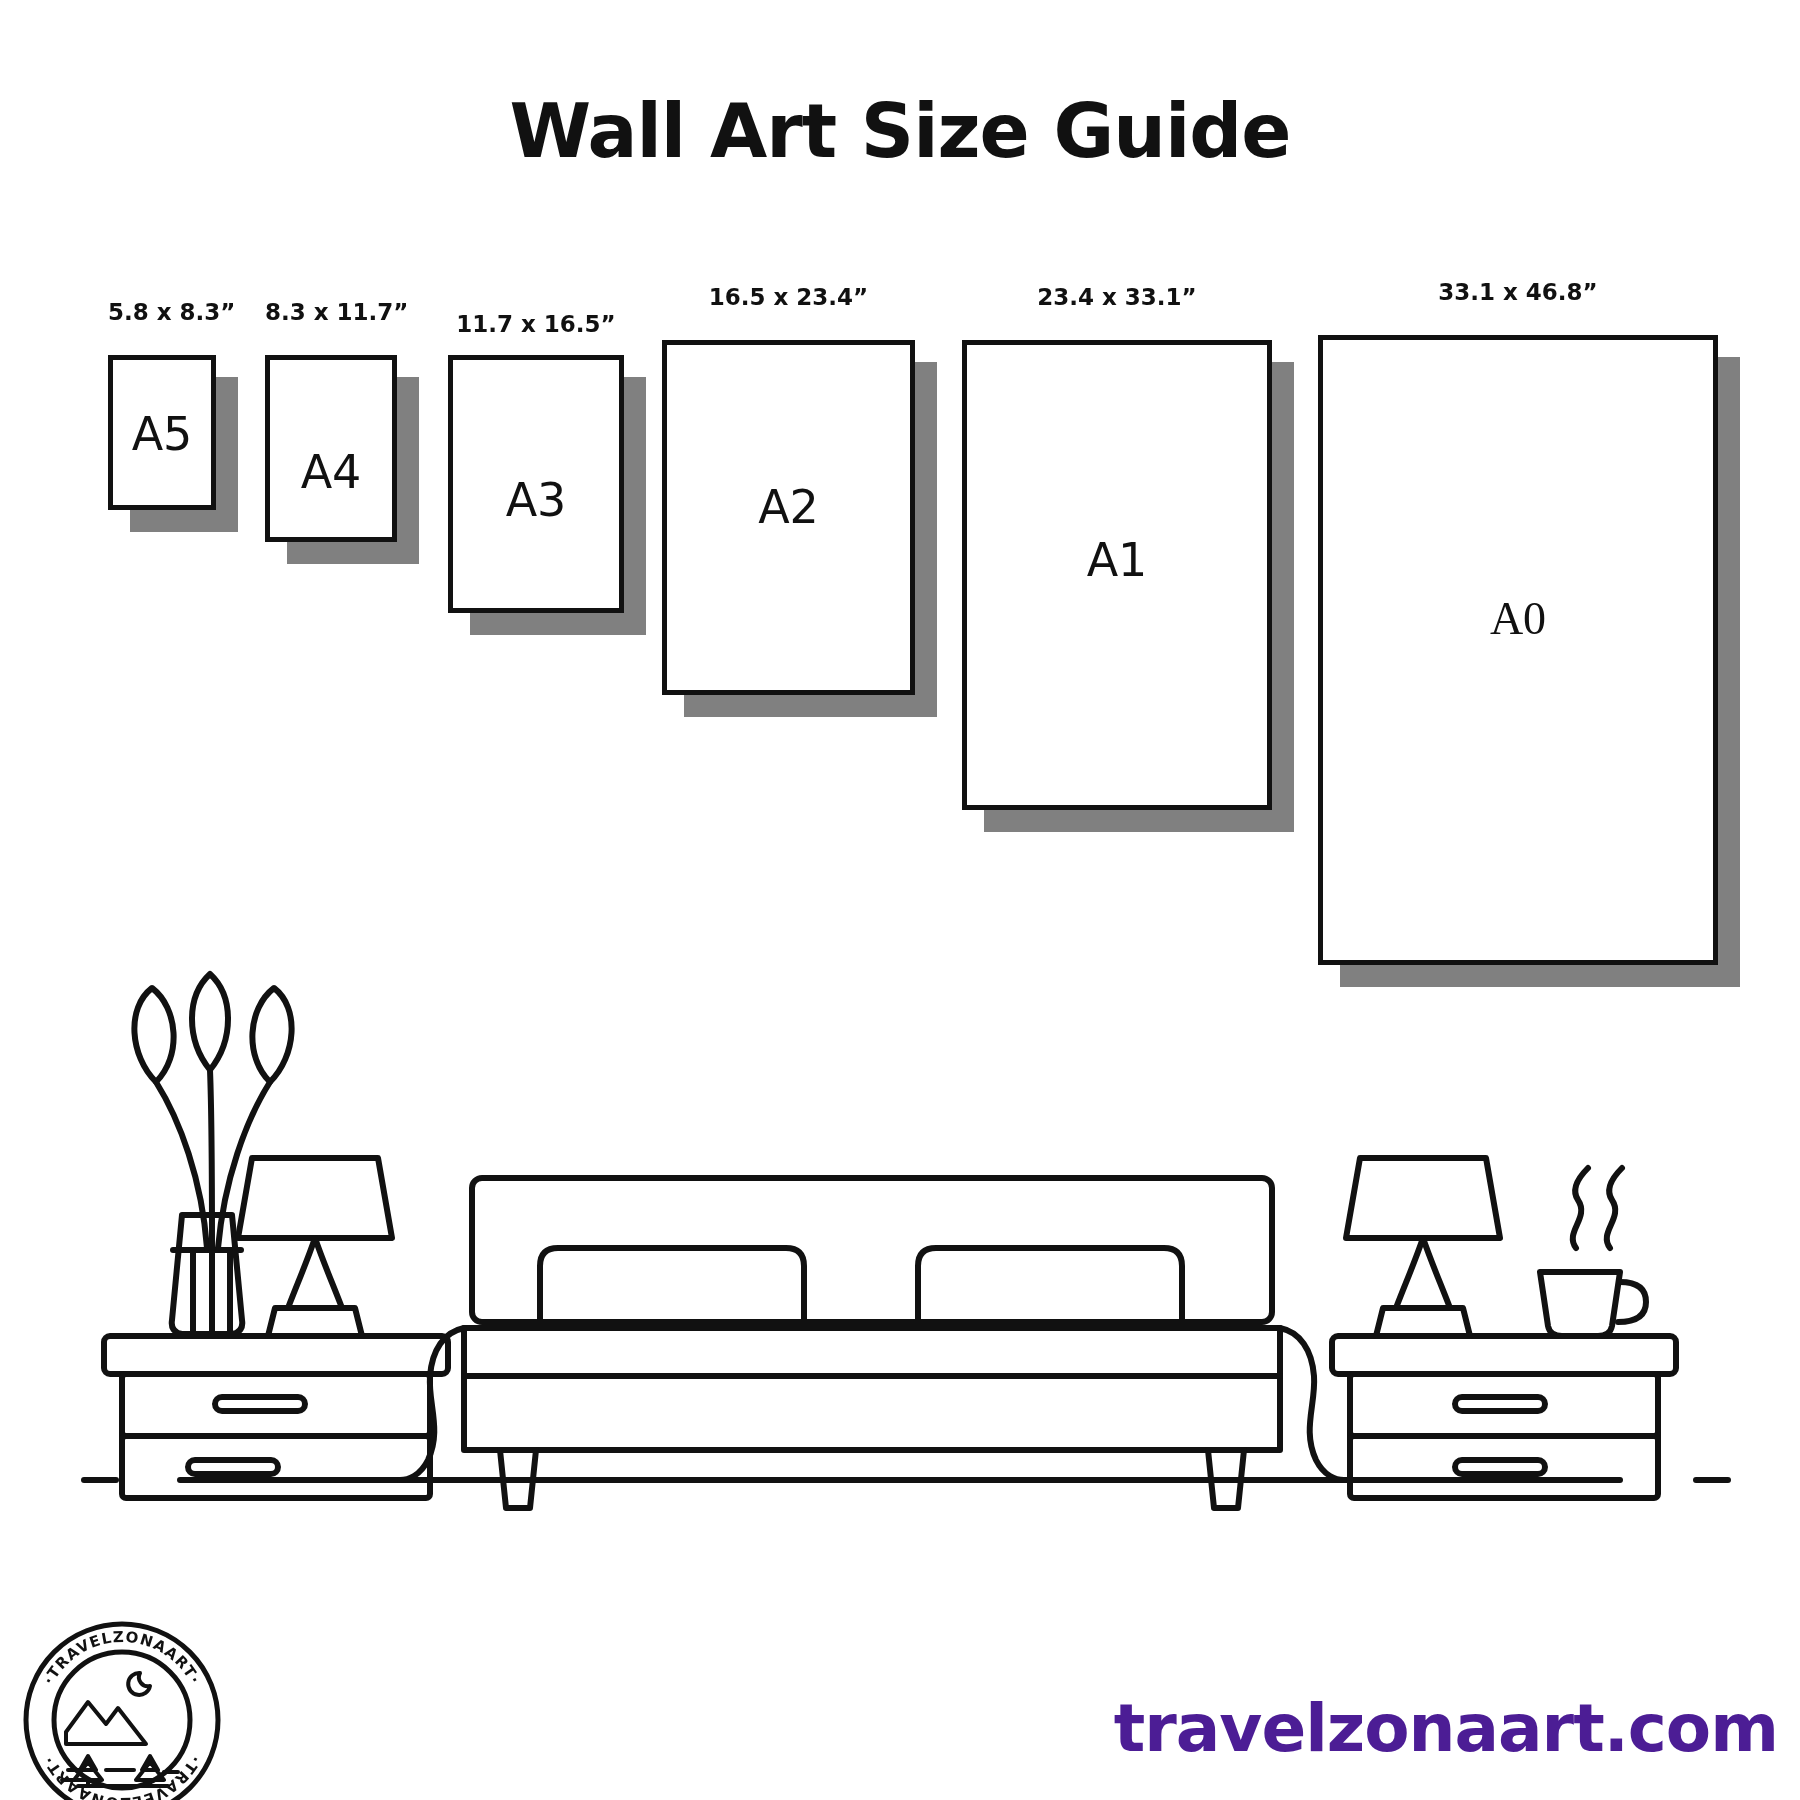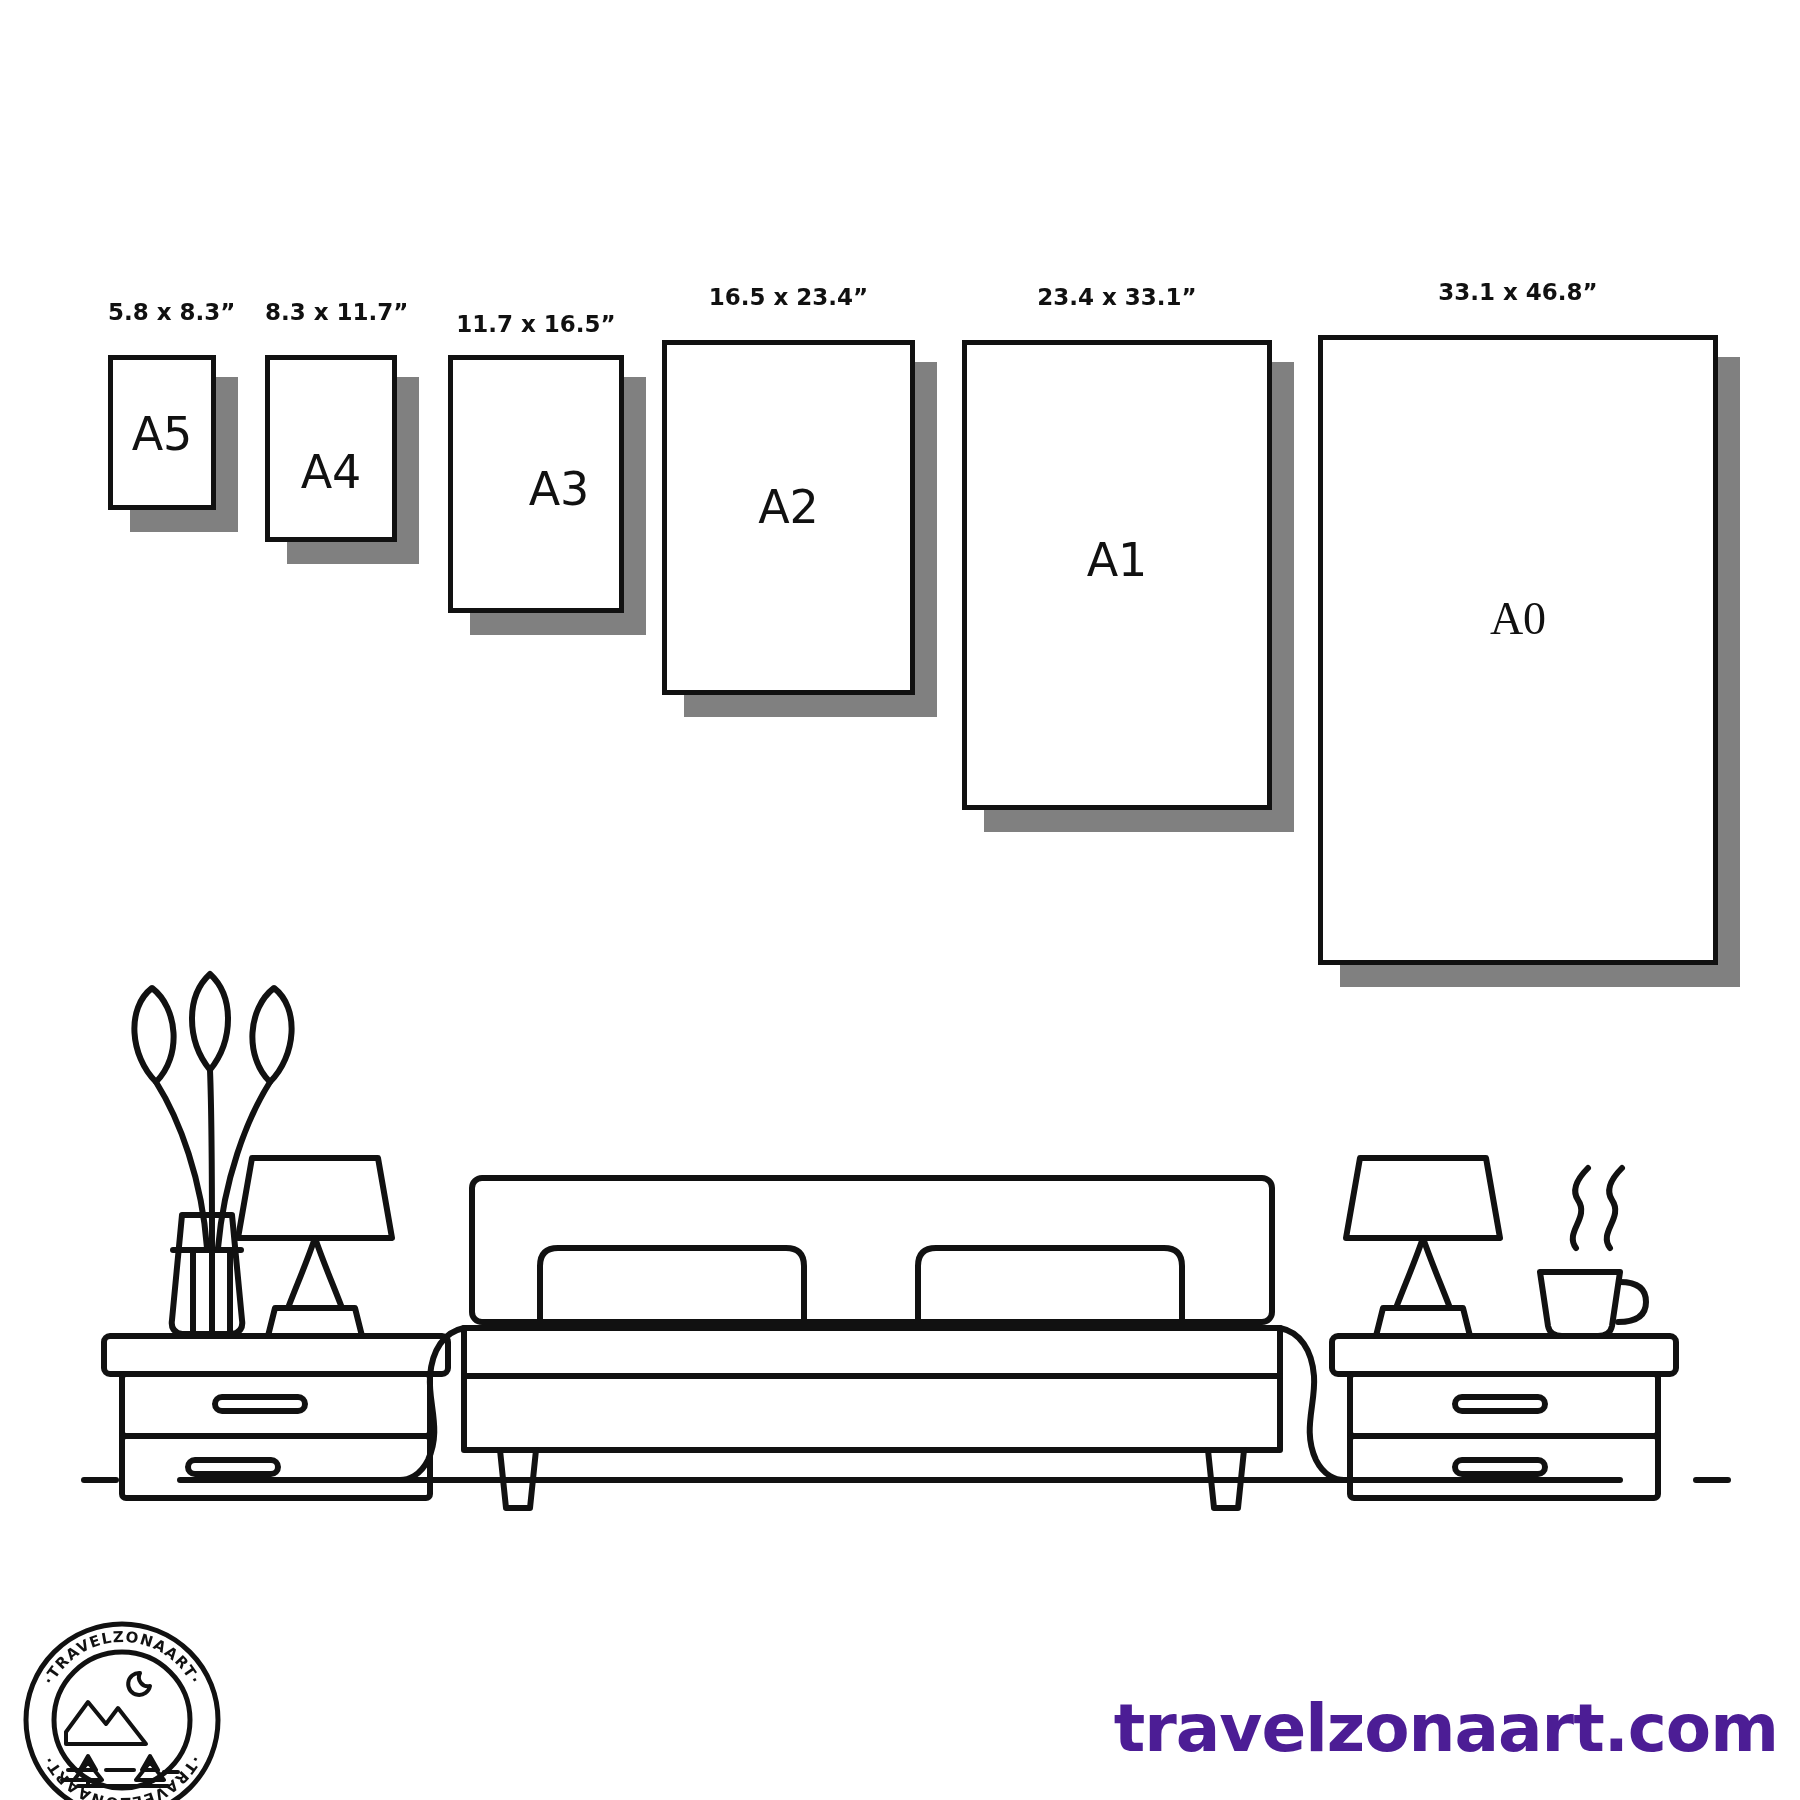--- a/index.html
+++ b/index.html
@@ -104,41 +104,42 @@
     color: #4c1d95;
     font-family: "DejaVu Sans", sans-serif;
     letter-spacing: -1px;
   }
 </style>
 </head>
 <body>
 
 <div id="page">
 
+  <div class="title">Wall Art Size Guide</div>
 
   <div id="frames">
       <div class="frame-group" style="left: 108px; top: 299px; width: 130px; height: 233px;">
         <div class="frame-dim" style="top: 0px; left: 0px; width: 108px;">5.8 x 8.3”</div>
         <div class="frame-shadow" style="left: 22px; top: 78px; width: 108px; height: 155px;"></div>
         <div class="frame-box" style="left: 0px; top: 56px; width: 108px; height: 155px;">
           <div class="frame-label" style="top: 47px;">A5</div>
         </div>
       </div>
       <div class="frame-group" style="left: 265px; top: 299px; width: 154px; height: 265px;">
         <div class="frame-dim" style="top: 0px; left: 0px; width: 132px;">8.3 x 11.7”</div>
         <div class="frame-shadow" style="left: 22px; top: 78px; width: 132px; height: 187px;"></div>
         <div class="frame-box" style="left: 0px; top: 56px; width: 132px; height: 187px;">
           <div class="frame-label" style="top: 62px; margin-top: 23px;">A4</div>
         </div>
       </div>
       <div class="frame-group" style="left: 448px; top: 299px; width: 198px; height: 336px;">
         <div class="frame-dim" style="top: 12px; left: 0px; width: 176px;">11.7 x 16.5”</div>
         <div class="frame-shadow" style="left: 22px; top: 78px; width: 176px; height: 258px;"></div>
         <div class="frame-box" style="left: 0px; top: 56px; width: 176px; height: 258px;">
-          <div class="frame-label" style="top: 102px; padding-left: 23px;">A3</div>
+          <div class="frame-label" style="top: 113px;">A3</div>
         </div>
       </div>
       <div class="frame-group" style="left: 662px; top: 284px; width: 275px; height: 433px;">
         <div class="frame-dim" style="top: 0px; left: 0px; width: 253px;">16.5 x 23.4”</div>
         <div class="frame-shadow" style="left: 22px; top: 78px; width: 253px; height: 355px;"></div>
         <div class="frame-box" style="left: 0px; top: 56px; width: 253px; height: 355px;">
           <div class="frame-label" style="top: 135px;">A2</div>
         </div>
       </div>
       <div class="frame-group" style="left: 962px; top: 284px; width: 332px; height: 548px;">

